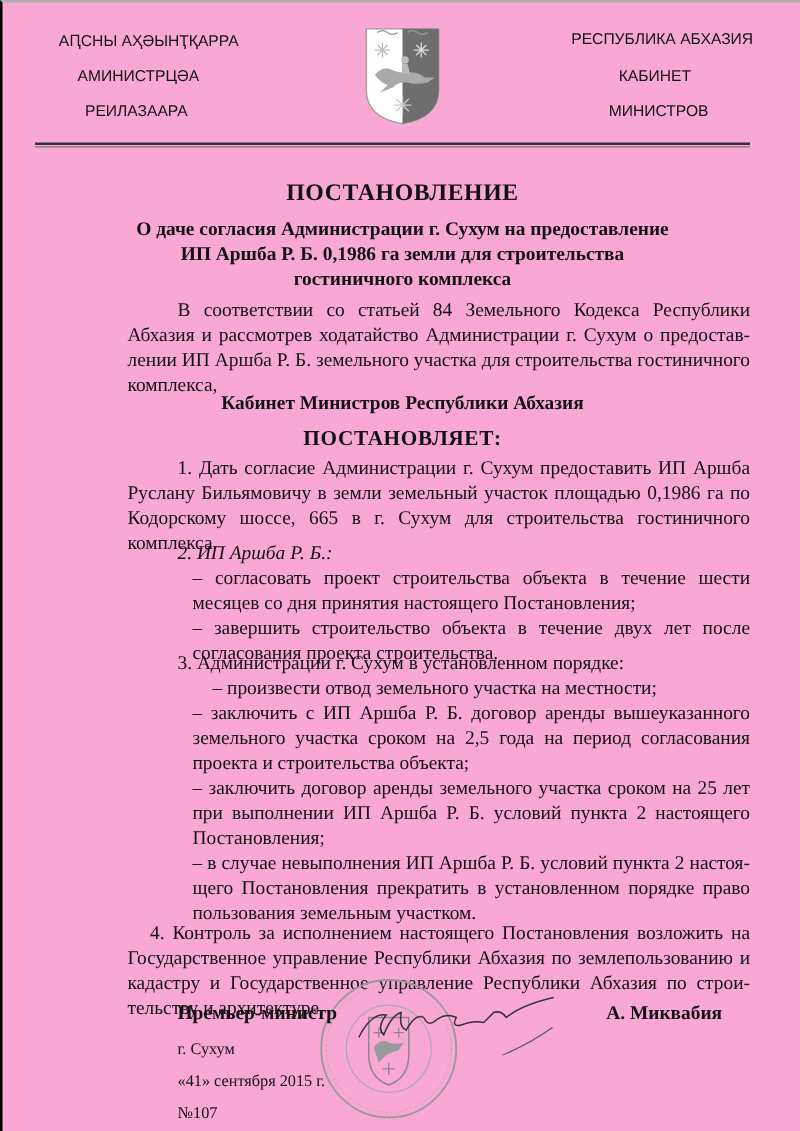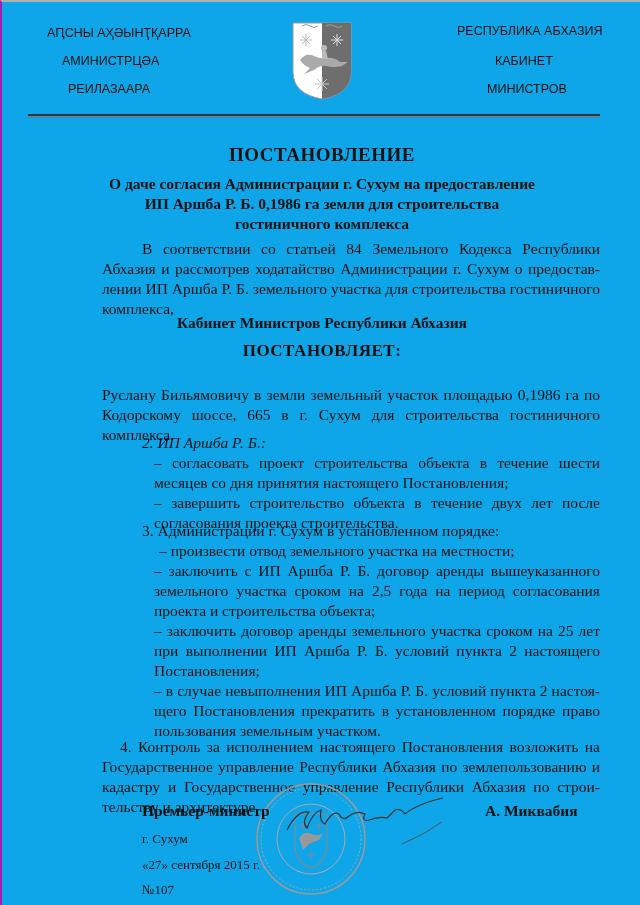--- a/index.html
+++ b/index.html
@@ -1,20 +1,20 @@
 <!DOCTYPE html>
 <html><head>
 <meta charset="utf-8">
 <style>
   html, body { margin: 0; padding: 0; background: #ffffff; }
   body { width: 640px; height: 905px; position: relative; overflow: hidden; }
   .page {
     position: absolute; left: 0; top: 0; width: 638px; height: 903px;
-    border-left: 2px solid #a21caf; border-top: 2px solid #b0b0b0;
-    background: #0ea5e9;
+    border-left: 2px solid #000000; border-top: 2px solid #b0b0b0;
+    background: #f9a8d4;
   }
   .hdr { position: absolute; font-family: "Liberation Sans", sans-serif; font-size: 12.5px; color: #111; letter-spacing: 0; }
   .hdr-left { left: 20px; top: 22px; width: 170px; }
   .hdr-right { left: 440px; top: 22px; width: 190px; }
   .hdr div { position: absolute; white-space: nowrap; }
   .rule {
     position: absolute; left: 26px; top: 112px; width: 572px; height: 4px;
     border-top: 2px solid #333; border-bottom: 1px solid #777;
     box-sizing: border-box;
   }
@@ -83,32 +83,33 @@
   <div class="txt subtitle" style="top:212px;">гостиничного комплекса</div>
 
   <div class="line j" style="left:140px;top:238px;width:458px;">В соответствии со статьей 84 Земельного Кодекса Республики</div>
   <div class="line j" style="left:100px;top:258px;width:498px;">Абхазия и рассмотрев ходатайство Администрации г. Сухум о предостав-</div>
   <div class="line j" style="left:100px;top:278px;width:498px;">лении ИП Аршба  Р. Б. земельного участка для строительства гостиничного</div>
   <div class="line" style="left:100px;top:298px;">комплекса,</div>
 
   <div class="line bold center" style="left:0;width:640px;top:312px;">Кабинет Министров Республики Абхазия</div>
   <div class="line bold center" style="left:0;width:640px;top:339px;font-size:17px;letter-spacing:0.5px;">ПОСТАНОВЛЯЕТ:</div>
 
+  <div class="line j" style="left:140px;top:364px;width:458px;">1. Дать согласие Администрации г. Сухум предоставить ИП Аршба</div>
   <div class="line j" style="left:100px;top:384px;width:498px;">Руслану Бильямовичу  в земли земельный участок площадью 0,1986 га  по</div>
   <div class="line j" style="left:100px;top:404px;width:498px;">Кодорскому шоссе, 665 в г. Сухум для строительства гостиничного</div>
   <div class="line" style="left:100px;top:424px;">комплекса.</div>
 
   <div class="line" style="left:140px;top:432px;font-style:italic;">2. ИП Аршба Р. Б.:</div>
   <div class="line j" style="left:152px;top:452px;width:446px;">– согласовать проект строительства объекта в течение шести</div>
   <div class="line" style="left:152px;top:472px;">месяцев со дня принятия настоящего Постановления;</div>
   <div class="line j" style="left:152px;top:492px;width:446px;">– завершить строительство объекта в течение двух лет после</div>
   <div class="line" style="left:152px;top:512px;">согласования проекта строительства.</div>
 
   <div class="line" style="left:140px;top:520px;">3. Администрации г. Сухум в установленном порядке:</div>
-  <div class="line" style="left:157px;top:540px;">– произвести отвод земельного участка на местности;</div>
+  <div class="line" style="left:168px;top:540px;">– произвести отвод земельного участка на местности;</div>
   <div class="line j" style="left:152px;top:560px;width:446px;">– заключить с ИП  Аршба  Р.  Б.  договор аренды  вышеуказанного</div>
   <div class="line j" style="left:152px;top:580px;width:446px;">земельного участка сроком на 2,5 года на период согласования</div>
   <div class="line" style="left:152px;top:600px;">проекта и строительства объекта;</div>
   <div class="line j" style="left:152px;top:620px;width:446px;">–  заключить договор аренды земельного участка сроком на 25 лет</div>
   <div class="line j" style="left:152px;top:640px;width:446px;">при выполнении ИП Аршба Р. Б. условий пункта 2 настоящего</div>
   <div class="line" style="left:152px;top:660px;">Постановления;</div>
   <div class="line j" style="left:152px;top:680px;width:446px;">– в случае невыполнения ИП Аршба Р. Б. условий пункта 2 настоя-</div>
   <div class="line j" style="left:152px;top:700px;width:446px;">щего Постановления прекратить в установленном порядке право</div>
   <div class="line" style="left:152px;top:720px;">пользования земельным участком.</div>
 
@@ -135,16 +136,16 @@
 
   <svg class="sig" viewBox="0 0 170 60">
     <path d="M5,38 q10,-20 22,-18 q-8,10 -2,16 q6,-16 14,-18 q-2,12 4,14 q8,-14 14,-10 q4,8 10,2 q8,-6 16,-2 q-4,8 4,6 q10,-4 18,-2 l8,-8 q6,-2 10,4 q12,-10 38,-16" fill="none" stroke="#333" stroke-width="1.2"></path>
     <path d="M120,52 q20,-8 40,-22" fill="none" stroke="#555" stroke-width="1"></path>
   </svg>
 
   <div class="line bold" style="left:140px;top:800px;">Премьер-министр</div>
   <div class="line bold" style="left:483px;top:800px;">А. Миквабия</div>
 
   <div class="line small" style="left:140px;top:829px;">г. Сухум</div>
-  <div class="line small" style="left:140px;top:855px;">«27» сентября 2015 г.</div>
+  <div class="line small" style="left:140px;top:855px;">«41» сентября 2015 г.</div>
   <div class="line small" style="left:140px;top:880px;">№107</div>
 
 </div>
 
 </body></html>

